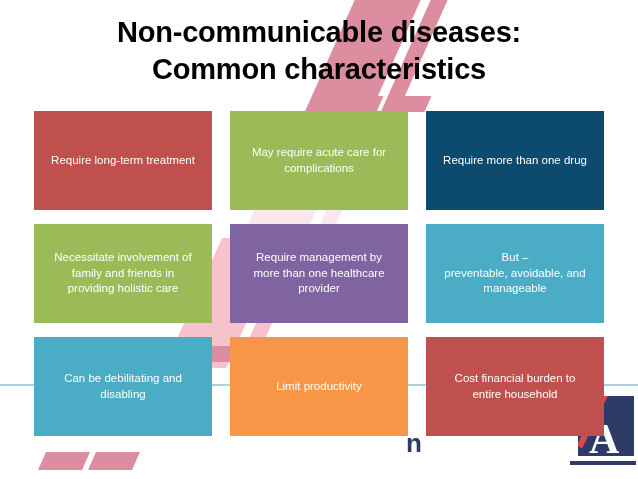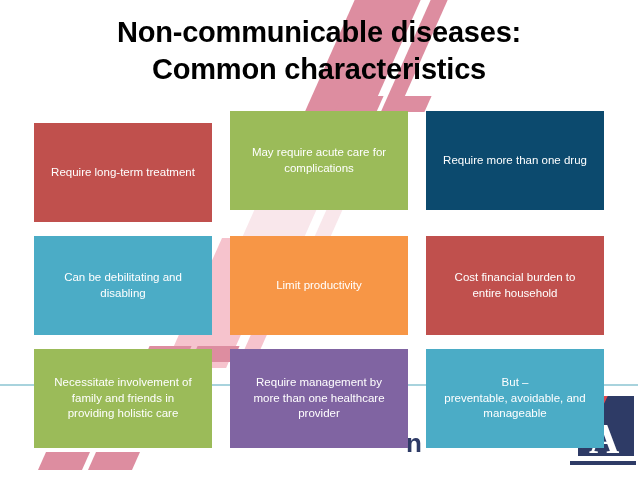--- a/index.html
+++ b/index.html
@@ -250,41 +250,41 @@
   <div class="logo">
     <div class="logo-slash"></div>
     <div class="logo-a">A</div>
   </div>
   <div class="logo-underline"></div>
   <div class="logo-n">n</div>
 
   <div class="grid">
 
     <div class="row">
-      <div class="cell" style="background-color: rgb(192, 80, 77); margin-top: 12px;">Require long-term treatment</div>
+      <div class="cell" style="background-color: rgb(192, 80, 77);">Require long-term treatment</div>
       <div class="cell" style="background-color: rgb(155, 187, 89);">May require acute care for
 complications</div>
       <div class="cell" style="background-color: #0c4a6e;">Require more than one drug</div>
-    </div>
-
-    <div class="row">
-      <div class="cell" style="background-color: rgb(75, 172, 198);">Can be debilitating and
-disabling</div>
-      <div class="cell" style="background-color: rgb(247, 150, 70);">Limit productivity</div>
-      <div class="cell" style="background-color: rgb(192, 80, 77);">Cost financial burden to
-entire household</div>
     </div>
 
     <div class="row">
       <div class="cell" style="background-color: rgb(155, 187, 89);">Necessitate involvement of
 family and friends in
 providing holistic care</div>
       <div class="cell" style="background-color: rgb(128, 100, 162);">Require management by
 more than one healthcare
 provider</div>
       <div class="cell" style="background-color: rgb(75, 172, 198);">But –
 preventable, avoidable, and
 manageable</div>
     </div>
 
+    <div class="row">
+      <div class="cell" style="background-color: rgb(75, 172, 198);">Can be debilitating and
+disabling</div>
+      <div class="cell" style="background-color: rgb(247, 150, 70);">Limit productivity</div>
+      <div class="cell" style="background-color: rgb(192, 80, 77);">Cost financial burden to
+entire household</div>
+    </div>
+
   </div>
 
 </div>
 
 </body></html>

